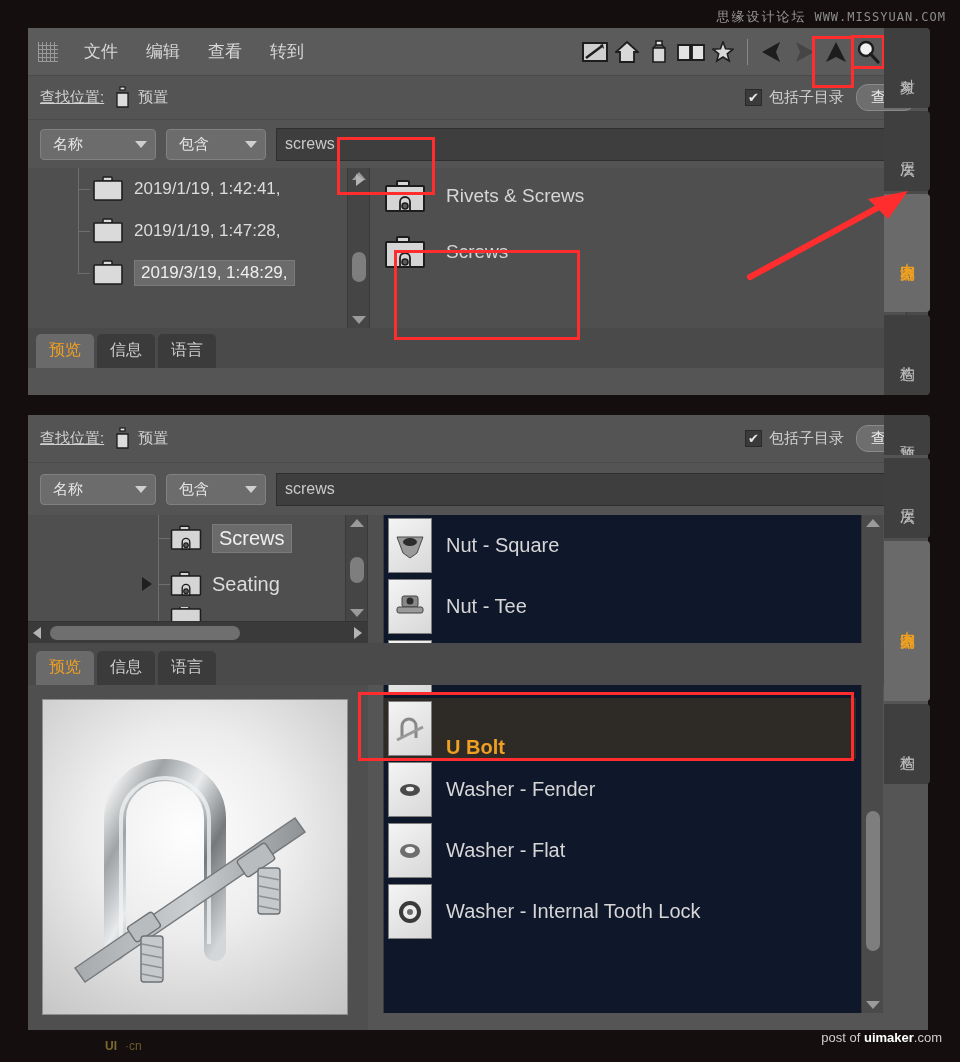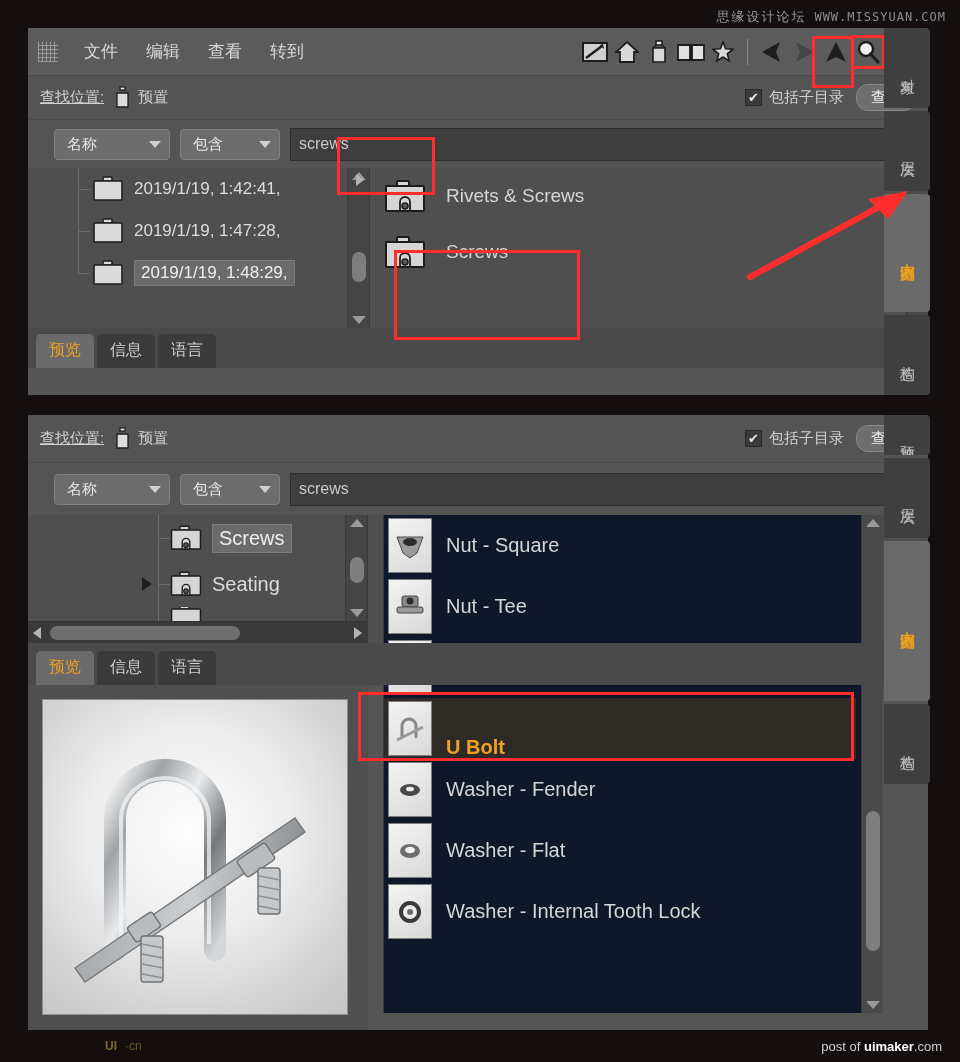--- a/index.html
+++ b/index.html
@@ -58,21 +58,21 @@
     display:flex; align-items:center; justify-content:center;
     color:#e9e9e9; font-size:13px; line-height:1; margin-right:7px;
   }
   .btn-find {
     background:#6e6e6e; border:1px solid #8a8a8a; border-radius:12px;
     color:#efefef; font-size:15px; padding:3px 14px; margin-left:12px;
   }
 
   .filterrow {
     position:relative; height:48px; background:#545454;
-    display:flex; align-items:center; padding:0 26px; gap:10px;
+    display:flex; align-items:center; padding:0 12px; gap:10px;
   }
   .dd {
     position:relative; background:#6c6c6c; border:1px solid #818181; border-radius:4px;
     height:31px; display:flex; align-items:center; padding:0 8px 0 12px;
     color:#e6e6e6; font-size:15px;
   }
   .dd .cap { min-width:74px; }
   .dd .car { width:0;height:0;border-left:6px solid transparent;border-right:6px solid transparent;border-top:7px solid #cfcfcf; margin-left:8px;}
   .txtinput {
     flex:1; height:33px; background:#3e3e3e; border:1px solid #2f2f2f;
@@ -145,21 +145,21 @@
   .rlabel2 { color:#d6d6d6; font-size:20px; }
   .rrow2.sel { background:#2e2b27; }
   .rrow2.sel .rlabel2 { color:#f0a020; font-weight:bold;margin-top:38px; }
 
   
   .redbox { position:absolute; border:3px solid #ff2d2d; pointer-events:none; }
   .arrow { position:absolute; pointer-events:none; }
 
   
   .wm-bot { position:absolute; left:0; bottom:0; width:960px; height:32px; background:#140e0e;
-            display:flex; align-items:center; }
+            display:flex; }
   .ui-logo { margin-left:100px; display:flex; align-items:center; gap:3px; color:#6d5b2a; }
   .ui-hex { width:22px; height:24px; display:flex; align-items:center; justify-content:center;
             color:#7d6a33; font-size:12px; font-weight:bold; }
   .wm-bot .right { margin-left:auto; margin-right:18px; color:#cfcfcf; font-size:13px; }
   .wm-bot .right b { color:#ffffff; }
 </style>
 </head>
 <body>
 
 <div class="page">
@@ -301,21 +301,21 @@
             </div>
             <div class="trow">
               <span class="guide" style="height:50%"></span>
                 <span class="tick"></span>
               <span class="folder">
                 <svg width="32" height="26" viewBox="0 0 32 26">
                     <rect x="11" y="1" width="9" height="4" rx="1" fill="#dadada" stroke="#1d1d1d" stroke-width="1.5"></rect>
                     <rect x="2" y="5" width="28" height="19" rx="1" fill="#dadada" stroke="#1d1d1d" stroke-width="1.6"></rect>
                   </svg>
               </span>
-              <span class="tlabel sel">2019/1/19, 1:48:29,</span>
+              <span class="tlabel sel">2019/3/19, 1:48:29,</span>
             </div>
           </div>
           <div class="vbar">
             <span class="ar up"></span>
             <span class="thumb" style="top:84px; height:30px;"></span>
             <span class="ar dn"></span>
           </div>
         </div>
         <div class="hbar">
           <span class="ar lf"></span>

